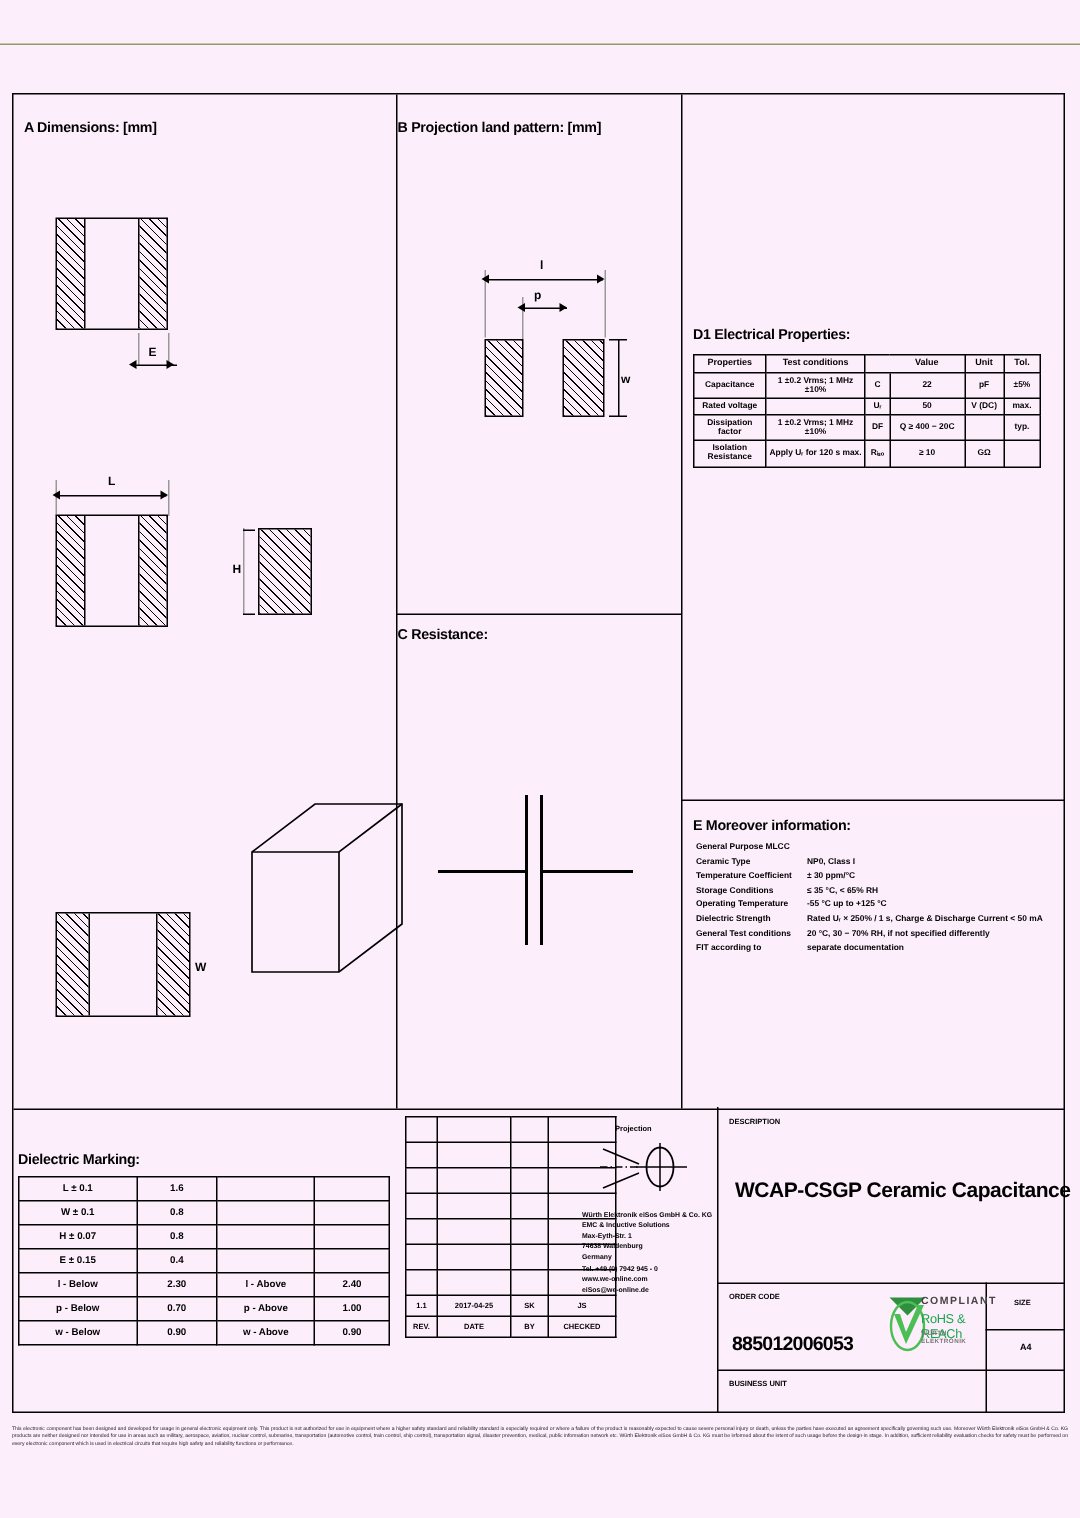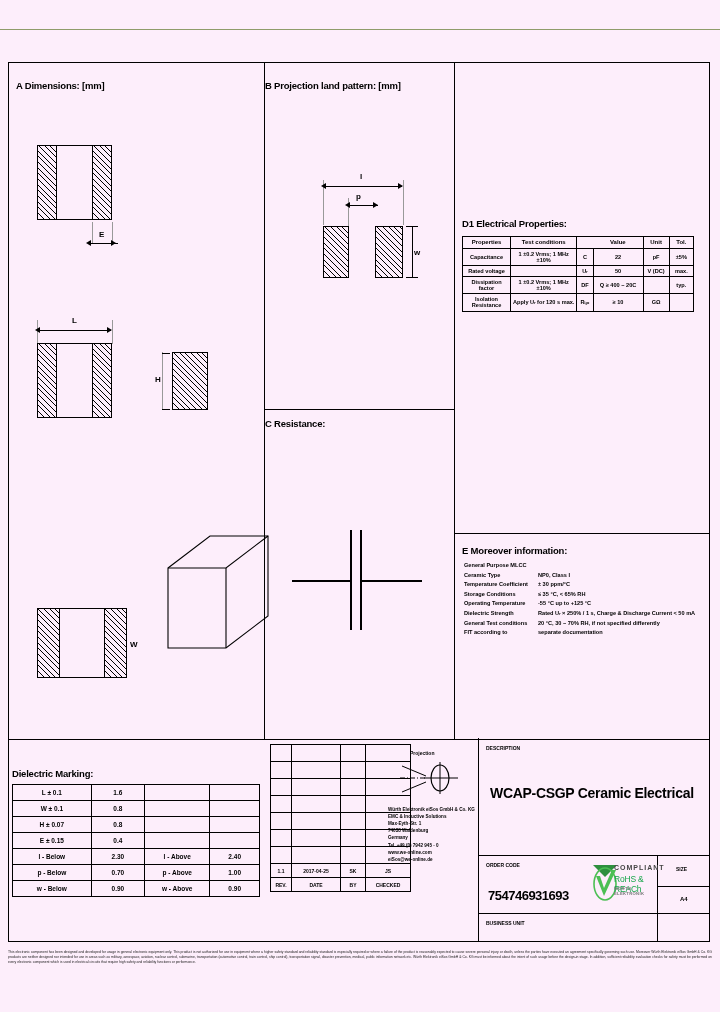--- a/index.html
+++ b/index.html
@@ -347,23 +347,23 @@
   </table>
 
   <div>
     <div class="vline" style="left:478px;top:738px;height:204px;"></div>
     <div class="hline" style="left:478px;top:855px;width:232px;"></div>
     <div class="hline" style="left:478px;top:913px;width:232px;"></div>
     <div class="vline" style="left:657px;top:855px;height:87px;"></div>
     <div class="hline" style="left:657px;top:886px;width:53px;"></div>
 
     <div class="tb-label" style="left:486px;top:745px;">DESCRIPTION</div>
-    <div class="tb-title">WCAP-CSGP Ceramic Electrical</div>
+    <div class="tb-title">WCAP-CSGP Ceramic Capacitance</div>
     <div class="tb-label" style="left:486px;top:862px;">ORDER CODE</div>
-    <div class="tb-order">754746931693</div>
+    <div class="tb-order">885012006053</div>
     <div class="tb-label" style="left:676px;top:866px;">SIZE</div>
     <div class="tb-label" style="left:680px;top:896px;font-size:6px;">A4</div>
     <div class="tb-label" style="left:486px;top:920px;">BUSINESS UNIT</div>
 
     <div class="rohs">
       <svg width="26" height="40" style="position:absolute;left:0;top:0;">
         <polygon points="1,3 25,3 13,15" fill="#2f8f3f"></polygon>
         <path d="M4 14 L12 34 L24 8 L20 8 L12 26 L8 14 Z" fill="#4cbf54"></path>
         <ellipse cx="13" cy="22" rx="11" ry="16" fill="none" stroke="#4cbf54" stroke-width="1.6"></ellipse>
       </svg>

